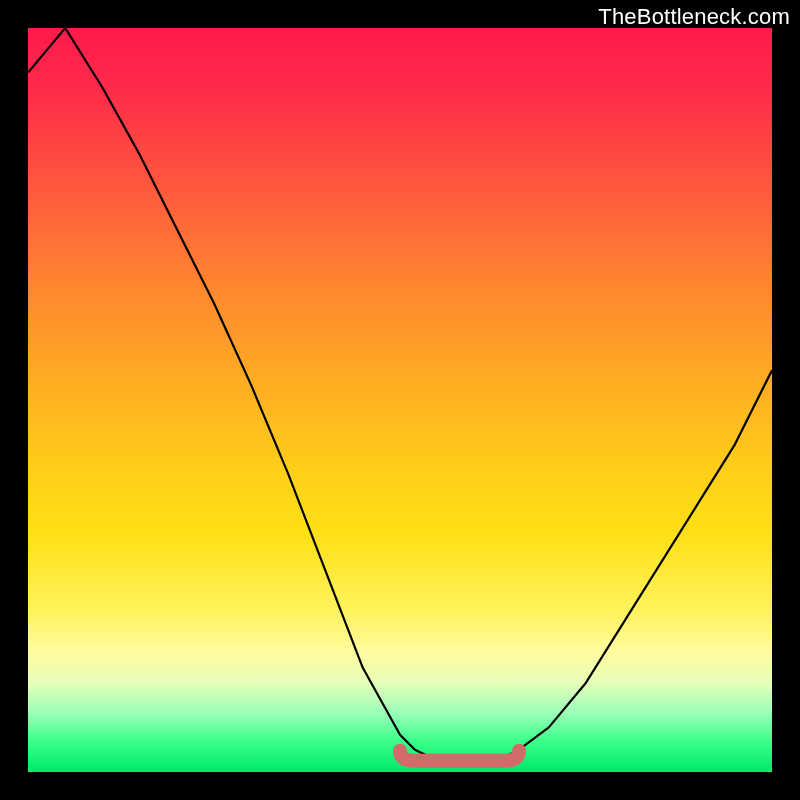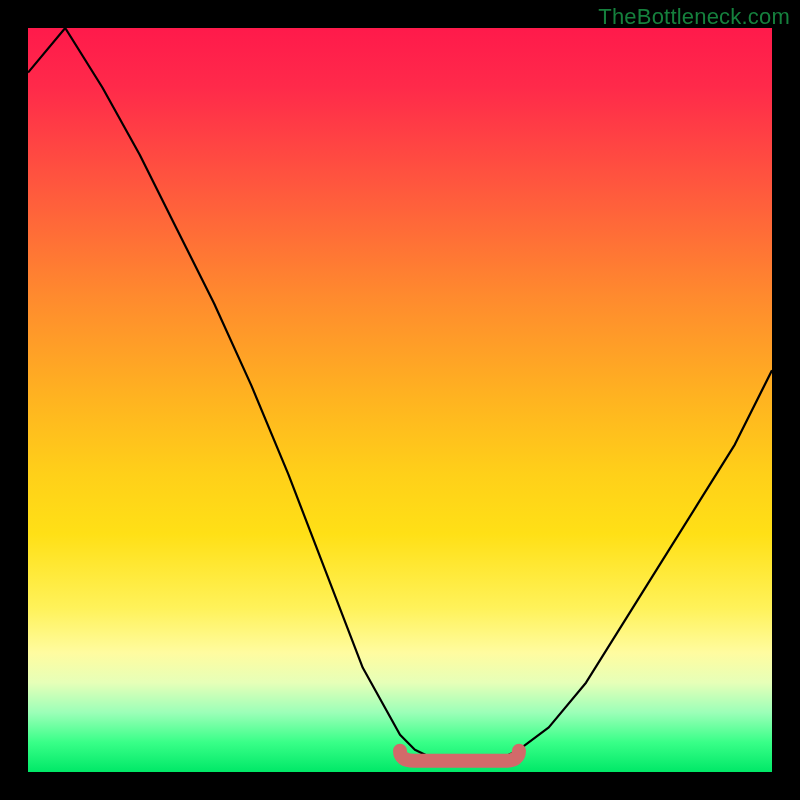--- a/index.html
+++ b/index.html
@@ -39,21 +39,21 @@
       #e6ffb8 88%,
       #9cffb8 92%,
       #39ff88 96%,
       #00e867 100%
     );
   }
   .watermark {
     position: absolute;
     top: 4px;
     right: 10px;
-    color: #15803d;
+    color: #ffffff;
     font-size: 22px;
     font-weight: 500;
     letter-spacing: 0.2px;
     z-index: 20;
   }
   svg.curve-layer {
     position: absolute;
     left: 0;
     top: 0;
     width: 744px;

